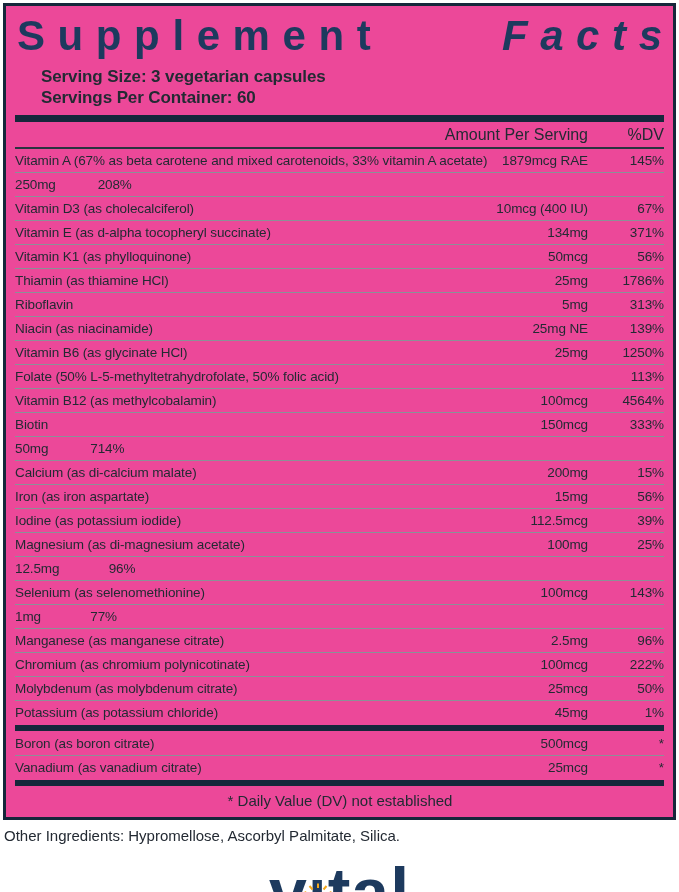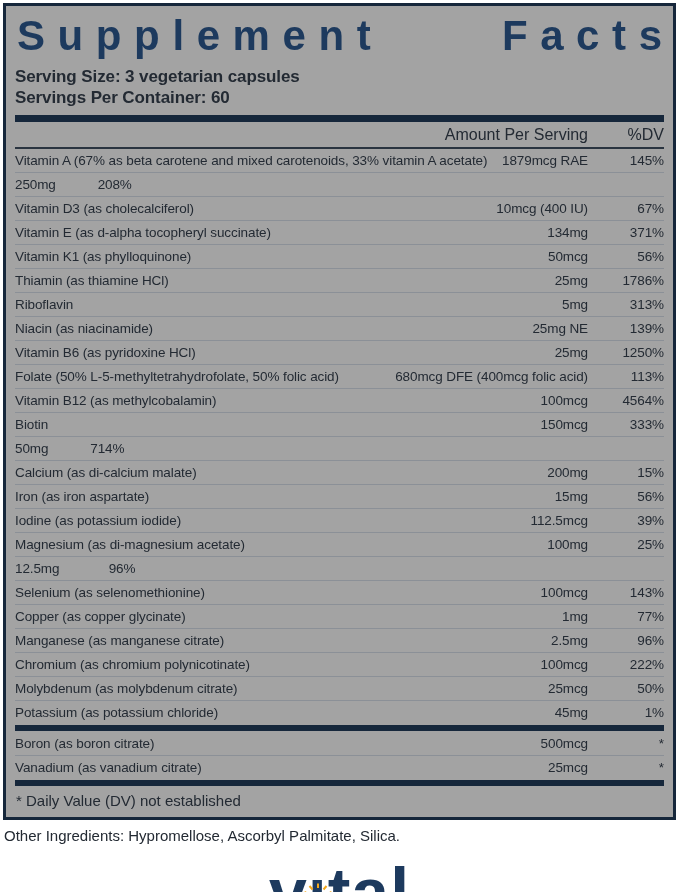--- a/index.html
+++ b/index.html
@@ -15,43 +15,44 @@
     width:679px;height:892px;
     font-family:"Liberation Sans","DejaVu Sans",sans-serif;
     color:var(--ink);
     overflow:hidden;
   }
   .page{padding:3px 3px 0 3px;}
 
   .facts-box{
     border:3px solid var(--bar);
     padding:7px 9px 0 9px;
-    background:#a3a3a3;
+    background:#ec4899;
   }
 
   .title-row{
     display:flex;
     justify-content:space-between;
     align-items:baseline;
     color:var(--navy);
     font-weight:bold;
     font-size:42px;
     line-height:1.05;
     margin:1px 2px 9px 2px;
     white-space:nowrap;
   }
   .title-row .t-left{letter-spacing:0.30em;}
-  .title-row .t-right{letter-spacing:0.30em;margin-right:-0.30em;}
+  .title-row .t-right{letter-spacing:0.30em;margin-right:-0.30em;font-style:italic;}
 
   .serving-line{
     font-size:17px;
     font-weight:bold;
     line-height:1.22;
     color:var(--ink);
     letter-spacing:-0.1px;
+    margin-left:26px;
   }
 
   .bar{background:var(--bar);border:none;}
   .bar.thick{height:7px;margin-top:6px;}
   .bar.mid{height:6px;margin:1px 0;}
 
   .row{display:flex;align-items:flex-end;}
   .row .name{flex:1 1 auto;white-space:nowrap;text-align:left;}
   .row .amount{flex:0 0 auto;white-space:nowrap;text-align:right;}
   .row .dv{flex:0 0 76px;white-space:nowrap;text-align:right;}
@@ -70,20 +71,21 @@
     padding:4px 0 3px 0;
     border-top:1px solid var(--sep);
   }
   .rows-main .nutrient-row:first-child{border-top:none;}
   .rows-secondary .nutrient-row:first-child{border-top:none;}
 
   .footnote{
     font-size:15px;
     padding:5px 0 8px 1px;
     color:var(--ink);
+    text-align:center;
   }
 
   .other-ingredients{
     font-size:15px;
     margin:7px 0 0 1px;
     color:var(--ink);
   }
 
   .logo{
     margin-top:14px;
@@ -173,28 +175,27 @@
     <span class="dv">313%</span>
   </div>
 
   <div class="row nutrient-row">
     <span class="name">Niacin (as niacinamide)</span>
     <span class="amount">25mg NE</span>
     <span class="dv">139%</span>
   </div>
 
   <div class="row nutrient-row">
-    <span class="name">Vitamin B6 (as pyridoxine HCl)</span>
+    <span class="name">Vitamin B6 (as glycinate HCl)</span>
     <span class="amount">25mg</span>
     <span class="dv">1250%</span>
   </div>
 
   <div class="row nutrient-row">
     <span class="name">Folate (50% L-5-methyltetrahydrofolate, 50% folic acid)</span>
-    <span class="amount">680mcg DFE (400mcg folic acid)</span>
     <span class="dv">113%</span>
   </div>
 
   <div class="row nutrient-row">
     <span class="name">Vitamin B12 (as methylcobalamin)</span>
     <span class="amount">100mcg</span>
     <span class="dv">4564%</span>
   </div>
 
   <div class="row nutrient-row">
@@ -237,21 +238,20 @@
     <span class="dv">96%</span>
   </div>
 
   <div class="row nutrient-row">
     <span class="name">Selenium (as selenomethionine)</span>
     <span class="amount">100mcg</span>
     <span class="dv">143%</span>
   </div>
 
   <div class="row nutrient-row">
-    <span class="name">Copper (as copper glycinate)</span>
     <span class="amount">1mg</span>
     <span class="dv">77%</span>
   </div>
 
   <div class="row nutrient-row">
     <span class="name">Manganese (as manganese citrate)</span>
     <span class="amount">2.5mg</span>
     <span class="dv">96%</span>
   </div>
 

